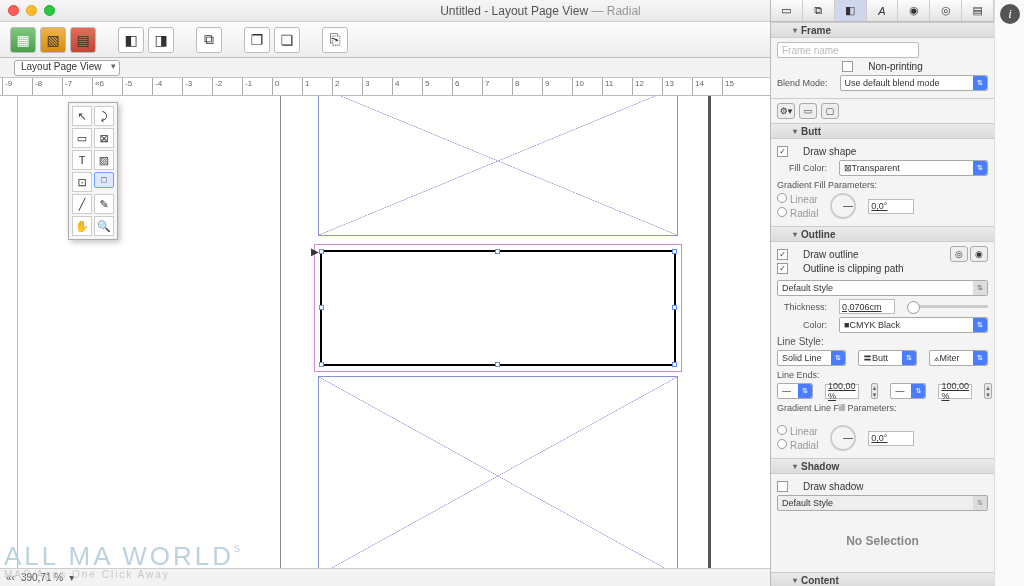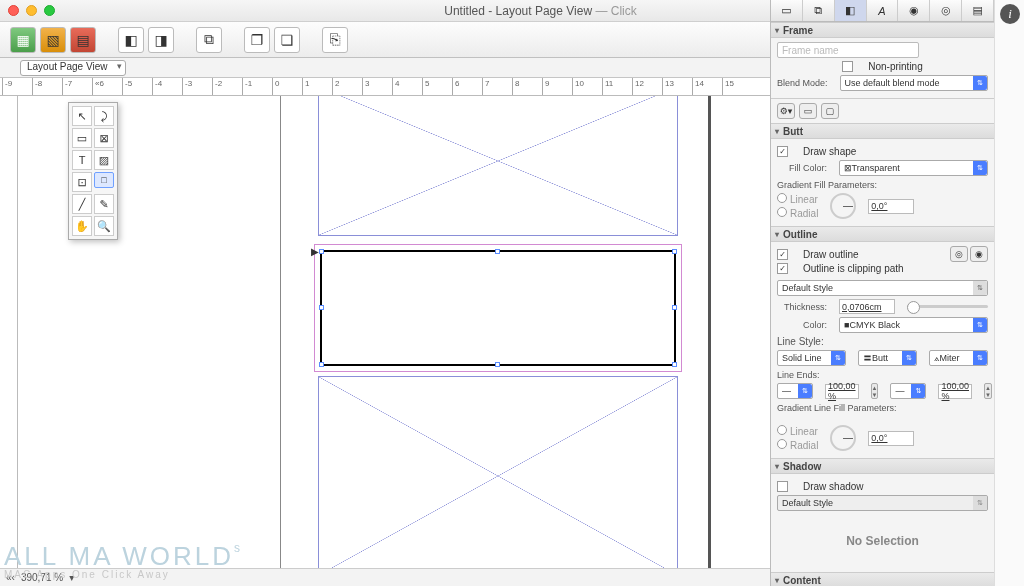--- a/index.html
+++ b/index.html
@@ -17,21 +17,21 @@
 
 
 .toolbar { height: 36px; background: linear-gradient(#fdfdfd,#ececec); border-bottom: 1px solid #c0c0c0; display:flex; align-items:center; padding: 0 10px; gap: 4px; }
 .tbicon { width: 26px; height: 26px; border: 1px solid #bbb; border-radius: 3px; background:#fff; display:flex; align-items:center; justify-content:center; font-size:14px; }
 .tbicon.green { background: linear-gradient(#7fc97f,#4a9e4a); color:#fff; }
 .tbicon.orange { background: linear-gradient(#f2b24a,#d98e0a); }
 .tbicon.red { background: linear-gradient(#e86b5a,#c24634); }
 .tbsep { width: 14px; }
 
 
-.viewrow { height: 20px; background: #f3f3f3; border-bottom: 1px solid #c5c5c5; display:flex; align-items:center; padding-left:20px; }
+.viewrow { height: 20px; background: #f3f3f3; border-bottom: 1px solid #c5c5c5; display:flex; align-items:center; padding-left:14px; }
 .viewselect { font-size: 10px; height: 16px; border:1px solid #aaa; border-radius:3px; background:#fff; padding: 0 18px 0 6px; position:relative; }
 .viewselect:after { content:"▾"; position:absolute; right:4px; top:0; font-size:9px; color:#666; }
 
 
 .hruler { height: 18px; background: #fff; border-bottom: 1px solid #bbb; position:relative; overflow:hidden; }
 .hruler .tick { position:absolute; top:0; height:100%; border-left:1px solid #aaa; font-size:8px; color:#666; padding:1px 0 0 2px; }
 
 
 .main { position:absolute; top:96px; left:0; right:254px; bottom:0; background:#fff; overflow:hidden; }
 .vruler { position:absolute; left:0; top:0; bottom:0; width:18px; background:#fff; border-right:1px solid #bbb; }
@@ -55,21 +55,21 @@
 
 
 .inspector { position:absolute; top:0; right:30px; width:224px; bottom:0; background:#f0f0f0; border-left:1px solid #bbb; overflow:hidden; font-size:10px; }
 .rightgutter { position:absolute; top:0; right:0; width:30px; bottom:0; background:#fafafa; border-left:1px solid #ddd; }
 .infobtn { position:absolute; top:4px; right:4px; width:20px; height:20px; border-radius:50%; background:#555; color:#fff; display:flex; align-items:center; justify-content:center; font-style:italic; font-family:Georgia,serif; font-size:13px; }
 
 .insp-tabs { height:22px; background:linear-gradient(#fcfcfc,#e4e4e4); border-bottom:1px solid #bbb; display:flex; }
 .insp-tab { flex:1; display:flex; align-items:center; justify-content:center; border-right:1px solid #ccc; font-size:11px; }
 .insp-tab.active { background:#cfd7ed; }
 
-.section-hdr { height:16px; background:linear-gradient(#eaeaea,#dcdcdc); border-top:1px solid #ccc; border-bottom:1px solid #ccc; padding:0 4px; display:flex; align-items:center; font-weight:bold; font-size:10px; color:#444; }
+.section-hdr { height:16px; background:linear-gradient(#eaeaea,#dcdcdc); border-top:1px solid #ccc; border-bottom:1px solid #ccc; padding:0 22px; display:flex; align-items:center; font-weight:bold; font-size:10px; color:#444; }
 .section-hdr:before { content:"▾"; margin-right:4px; font-size:8px; color:#666; }
 .section-body { padding:4px 6px; background:#f4f4f4; }
 
 .field-row { display:flex; align-items:center; margin:3px 0; gap:12px; }
 .field-label { font-size:9px; color:#555; min-width:50px; text-align:right; }
 .text-input { flex:1; height:16px; border:1px solid #bbb; background:#fff; font-size:10px; padding:0 4px; border-radius:2px; }
 .text-input::placeholder { color:#bbb; }
 .chk { width:11px; height:11px; border:1px solid #999; background:#fff; display:inline-flex; align-items:center; justify-content:center; font-size:8px; margin-right:3px; }
 .sel { height:16px; border:1px solid #aaa; background:#fff; font-size:9px; padding:0 4px; display:flex; align-items:center; flex:1; border-radius:2px; position:relative; }
 .sel .arrow { position:absolute; right:0; top:0; bottom:0; width:14px; background:#4a7dff; border-radius:0 2px 2px 0; display:flex; align-items:center; justify-content:center; color:#fff; font-size:7px; }
@@ -95,21 +95,21 @@
 <body>
 
 <div class="titlebar">
   <div class="traffic">
     <div class="tl r"></div>
     <div class="tl y"></div>
     <div class="tl g"></div>
   </div>
   <div class="title">
     <span>Untitled - Layout Page View</span>
-    <span class="edited">— Click</span>
+    <span class="edited">— Radial</span>
   </div>
 </div>
 
 <div class="toolbar">
   <div class="tbicon green">▦</div>
   <div class="tbicon orange">▧</div>
   <div class="tbicon red">▤</div>
   <div class="tbsep"></div>
   <div class="tbicon">◧</div>
   <div class="tbicon">◨</div>

